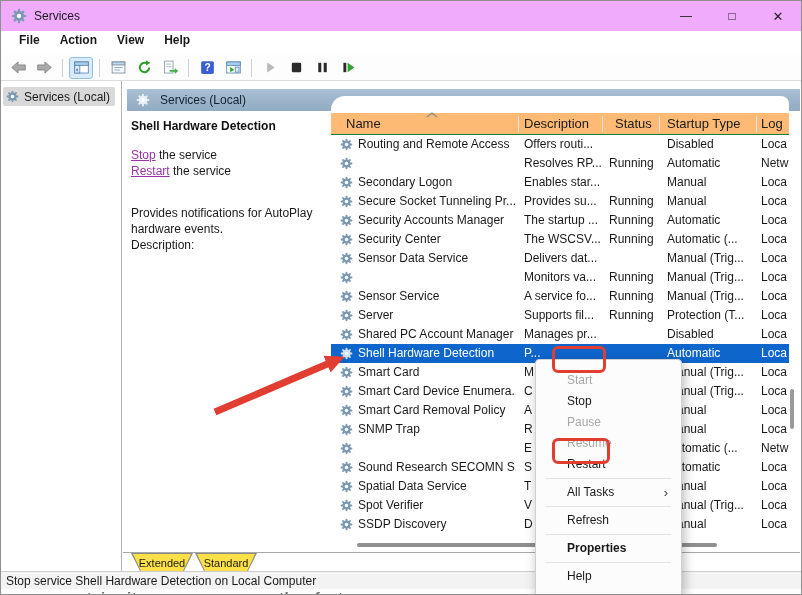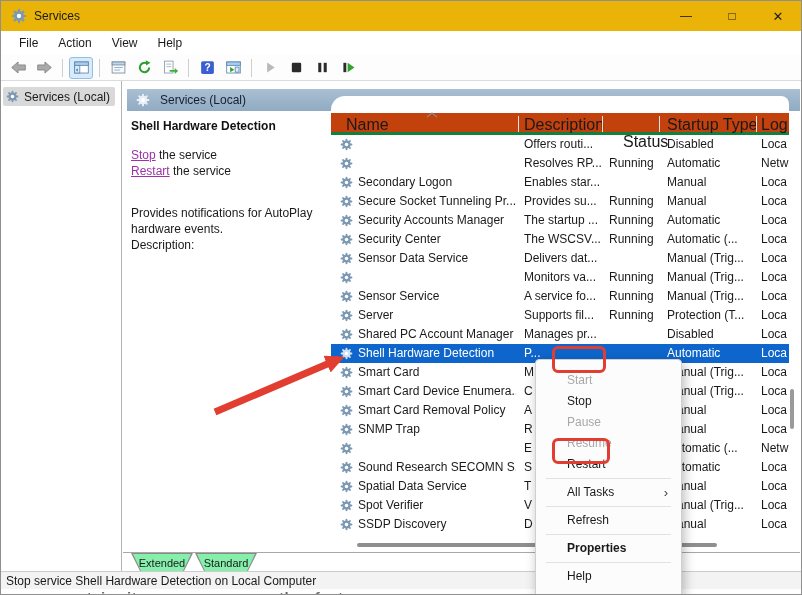--- a/index.html
+++ b/index.html
@@ -1,28 +1,28 @@
 <!DOCTYPE html>
 <html><head>
 <meta charset="utf-8">
 <style>
   * { margin:0; padding:0; box-sizing:border-box; }
   html,body { width:802px; height:595px; font-family:"Liberation Sans","DejaVu Sans",sans-serif; background:#fff; }
   #win { position:relative; width:802px; height:595px; background:#fff; border:1px solid #8f8f8f; overflow:hidden; }
 
   
-  #titlebar { position:absolute; left:0; top:0; right:0; height:30px; background:#eab308; }
+  #titlebar { position:absolute; left:0; top:0; right:0; height:30px; background:#f0abfc; }
   #titlebar .appicon { position:absolute; left:10px; top:7px; width:16px; height:16px; color:#7c99b4; }
   #titlebar .ttl { position:absolute; left:33px; top:8px; font-size:12px; color:#1a1a1a; }
   #wincontrols { position:absolute; right:0; top:0; height:30px; display:flex; }
   #wincontrols span { width:46px; height:30px; display:flex; align-items:center; justify-content:center; font-size:12px; color:#222; }
   #wincontrols .close { font-size:13px; }
 
   
-  #menubar { position:absolute; left:0; top:30px; right:0; height:24px; display:flex; align-items:center; padding-left:8px; }
+  #menubar { position:absolute; left:0; top:30px; right:0; height:24px; display:flex; align-items:flex-start; padding-left:8px;font-weight:bold; }
   #menubar span { padding:2px 10px; font-size:12px; color:#1a1a1a; }
 
   
   #toolbar { position:absolute; left:0; top:54px; right:0; height:26px; display:flex; align-items:center; padding-left:4px; border-bottom:1px solid #dcdcdc; background:#fdfdfd; }
   .tbi { width:24px; height:22px; display:flex; align-items:center; justify-content:center; margin:0 1px; border:1px solid transparent; border-radius:3px; }
   .tbi svg { width:17px; height:17px; }
   .tbi.pressed { background:#d9ebfb; border-color:#90bfe8; }
   .tsep { width:1px; height:18px; background:#cfcfcf; margin:0 5px; }
 
   
@@ -35,23 +35,23 @@
   #band svg { width:14px; height:14px; margin-left:9px; color:#e9f0f6; }
   #band span { font-size:12px; color:#14212e; margin-left:10px; }
 
   #descpane { position:absolute; left:122px; top:110px; width:208px; height:441px; background:#fff; }
   .d-title { position:absolute; left:8px; top:8px; font-size:12px; font-weight:bold; color:#111; }
   .d-links { position:absolute; left:8px; top:36px; font-size:12px; line-height:16px; color:#1a1a1a; }
   .d-links a { color:#9a33a6; text-decoration:underline; }
   .d-desc { position:absolute; left:8px; top:94px; width:196px; font-size:12px; line-height:16px; color:#1a1a1a; }
 
   #listsurface { position:absolute; left:330px; top:95px; width:458px; height:456px; background:#fff; border-radius:14px 8px 0 0; }
-  #listheader { position:absolute; left:330px; top:112px; width:458px; height:22px; background:#c2410c; border-bottom:3px solid #15803d; font-size:16px; color:#1a1a1a; }
+  #listheader { position:absolute; left:330px; top:112px; width:458px; height:22px; background:#fdba74; border-bottom:1px solid #15803d; font-size:13px; color:#1a1a1a; }
   #listheader .hcell { position:absolute; top:3px; white-space:nowrap; }
-  .h-name { left:15px; } .h-desc { left:193px; } .h-status { left:292px;margin-top:17px; } .h-startup { left:336px; } .h-log { left:430px; }
+  .h-name { left:15px; } .h-desc { left:193px; } .h-status { left:284px; } .h-startup { left:336px; } .h-log { left:430px; }
   .hsep { position:absolute; top:3px; width:1px; height:16px; background:#e3e3e3; }
   #sortglyph { position:absolute; left:95px; top:-1px; }
 
   #rows { position:absolute; left:330px; top:134px; width:458px; }
   .lrow { position:relative; height:19px; width:458px; }
   .lrow .gear { position:absolute; left:9px; top:3px; width:13px; height:13px; color:#7c99b4; }
   .lrow .cell { position:absolute; top:0; height:19px; line-height:19px; font-size:12px; color:#1a1a1a; white-space:nowrap; overflow:hidden; }
   .c-name { left:27px; width:158px; } .c-desc { left:193px; width:80px; } .c-status { left:278px; width:54px; }
   .c-startup { left:336px; width:92px; } .c-log { left:430px; width:28px; }
   .lrow.sel { background:#0e65cb; }
@@ -59,21 +59,21 @@
   .lrow.sel .gear { color:#cfe0f2; }
 
   #vscroll { position:absolute; left:789px; top:388px; width:4px; height:40px; background:#9a9a9a; border-radius:2px; }
   #hscroll { position:absolute; left:356px; top:542px; width:360px; height:4px; background:#8f8f8f; border-radius:2px; }
   #contentline { position:absolute; left:122px; top:551px; right:1px; height:1px; background:#a8a8a8; }
 
   
   #tabs { position:absolute; left:122px; top:552px; right:1px; height:18px; background:#fff; }
   .tab { position:absolute; top:0; height:18px; }
   .tab .outer { position:absolute; inset:0; background:#8a8a8a; clip-path:polygon(0 0,100% 0,calc(100% - 9px) 100%,9px 100%); }
-  .tab .inner { position:absolute; inset:1px 1px 0 1px; background:#86efac; clip-path:polygon(1px 0,calc(100% - 1px) 0,calc(100% - 9px) 100%,9px 100%); display:flex; align-items:center; justify-content:center; font-size:11px; color:#1a1a1a; }
+  .tab .inner { position:absolute; inset:1px 1px 0 1px; background:#fde047; clip-path:polygon(1px 0,calc(100% - 1px) 0,calc(100% - 9px) 100%,9px 100%); display:flex; align-items:center; justify-content:center; font-size:11px; color:#1a1a1a; }
   #tab-extended { left:8px; width:62px; }
   #tab-standard { left:72px; width:62px; }
 
   
   #statusbar { position:absolute; left:0; top:570px; right:0; height:18px; background:#f3f3f3; border-top:1px solid #cccccc; display:flex; align-items:center; }
   #statusbar span { font-size:12px; color:#1a1a1a; margin-left:5px; }
   #bgstrip { position:absolute; left:0; top:588px; right:0; height:7px; overflow:hidden; background:#fff; }
   #bgstrip span { position:absolute; left:44px; top:0; font-size:15px; font-weight:600; color:#6f6f6f; letter-spacing:.5px; word-spacing:7px; white-space:nowrap; }
 
   
@@ -255,20 +255,21 @@
     <span class="hsep" style="left:271px"></span>
     <span class="hsep" style="left:328px"></span>
     <span class="hsep" style="left:425px"></span>
   </div>
 
   <div id="rows">
       <div class="lrow">
         <svg class="gear">
           <use href="#gear"></use>
         </svg>
+        <span class="cell c-name">Routing and Remote Access</span>
         <span class="cell c-desc">Offers routi...</span>
         <span class="cell c-status"></span>
         <span class="cell c-startup">Disabled</span>
         <span class="cell c-log">Loca</span>
       </div>
       <div class="lrow">
         <svg class="gear">
           <use href="#gear"></use>
         </svg>
         <span class="cell c-desc">Resolves RP...</span>

